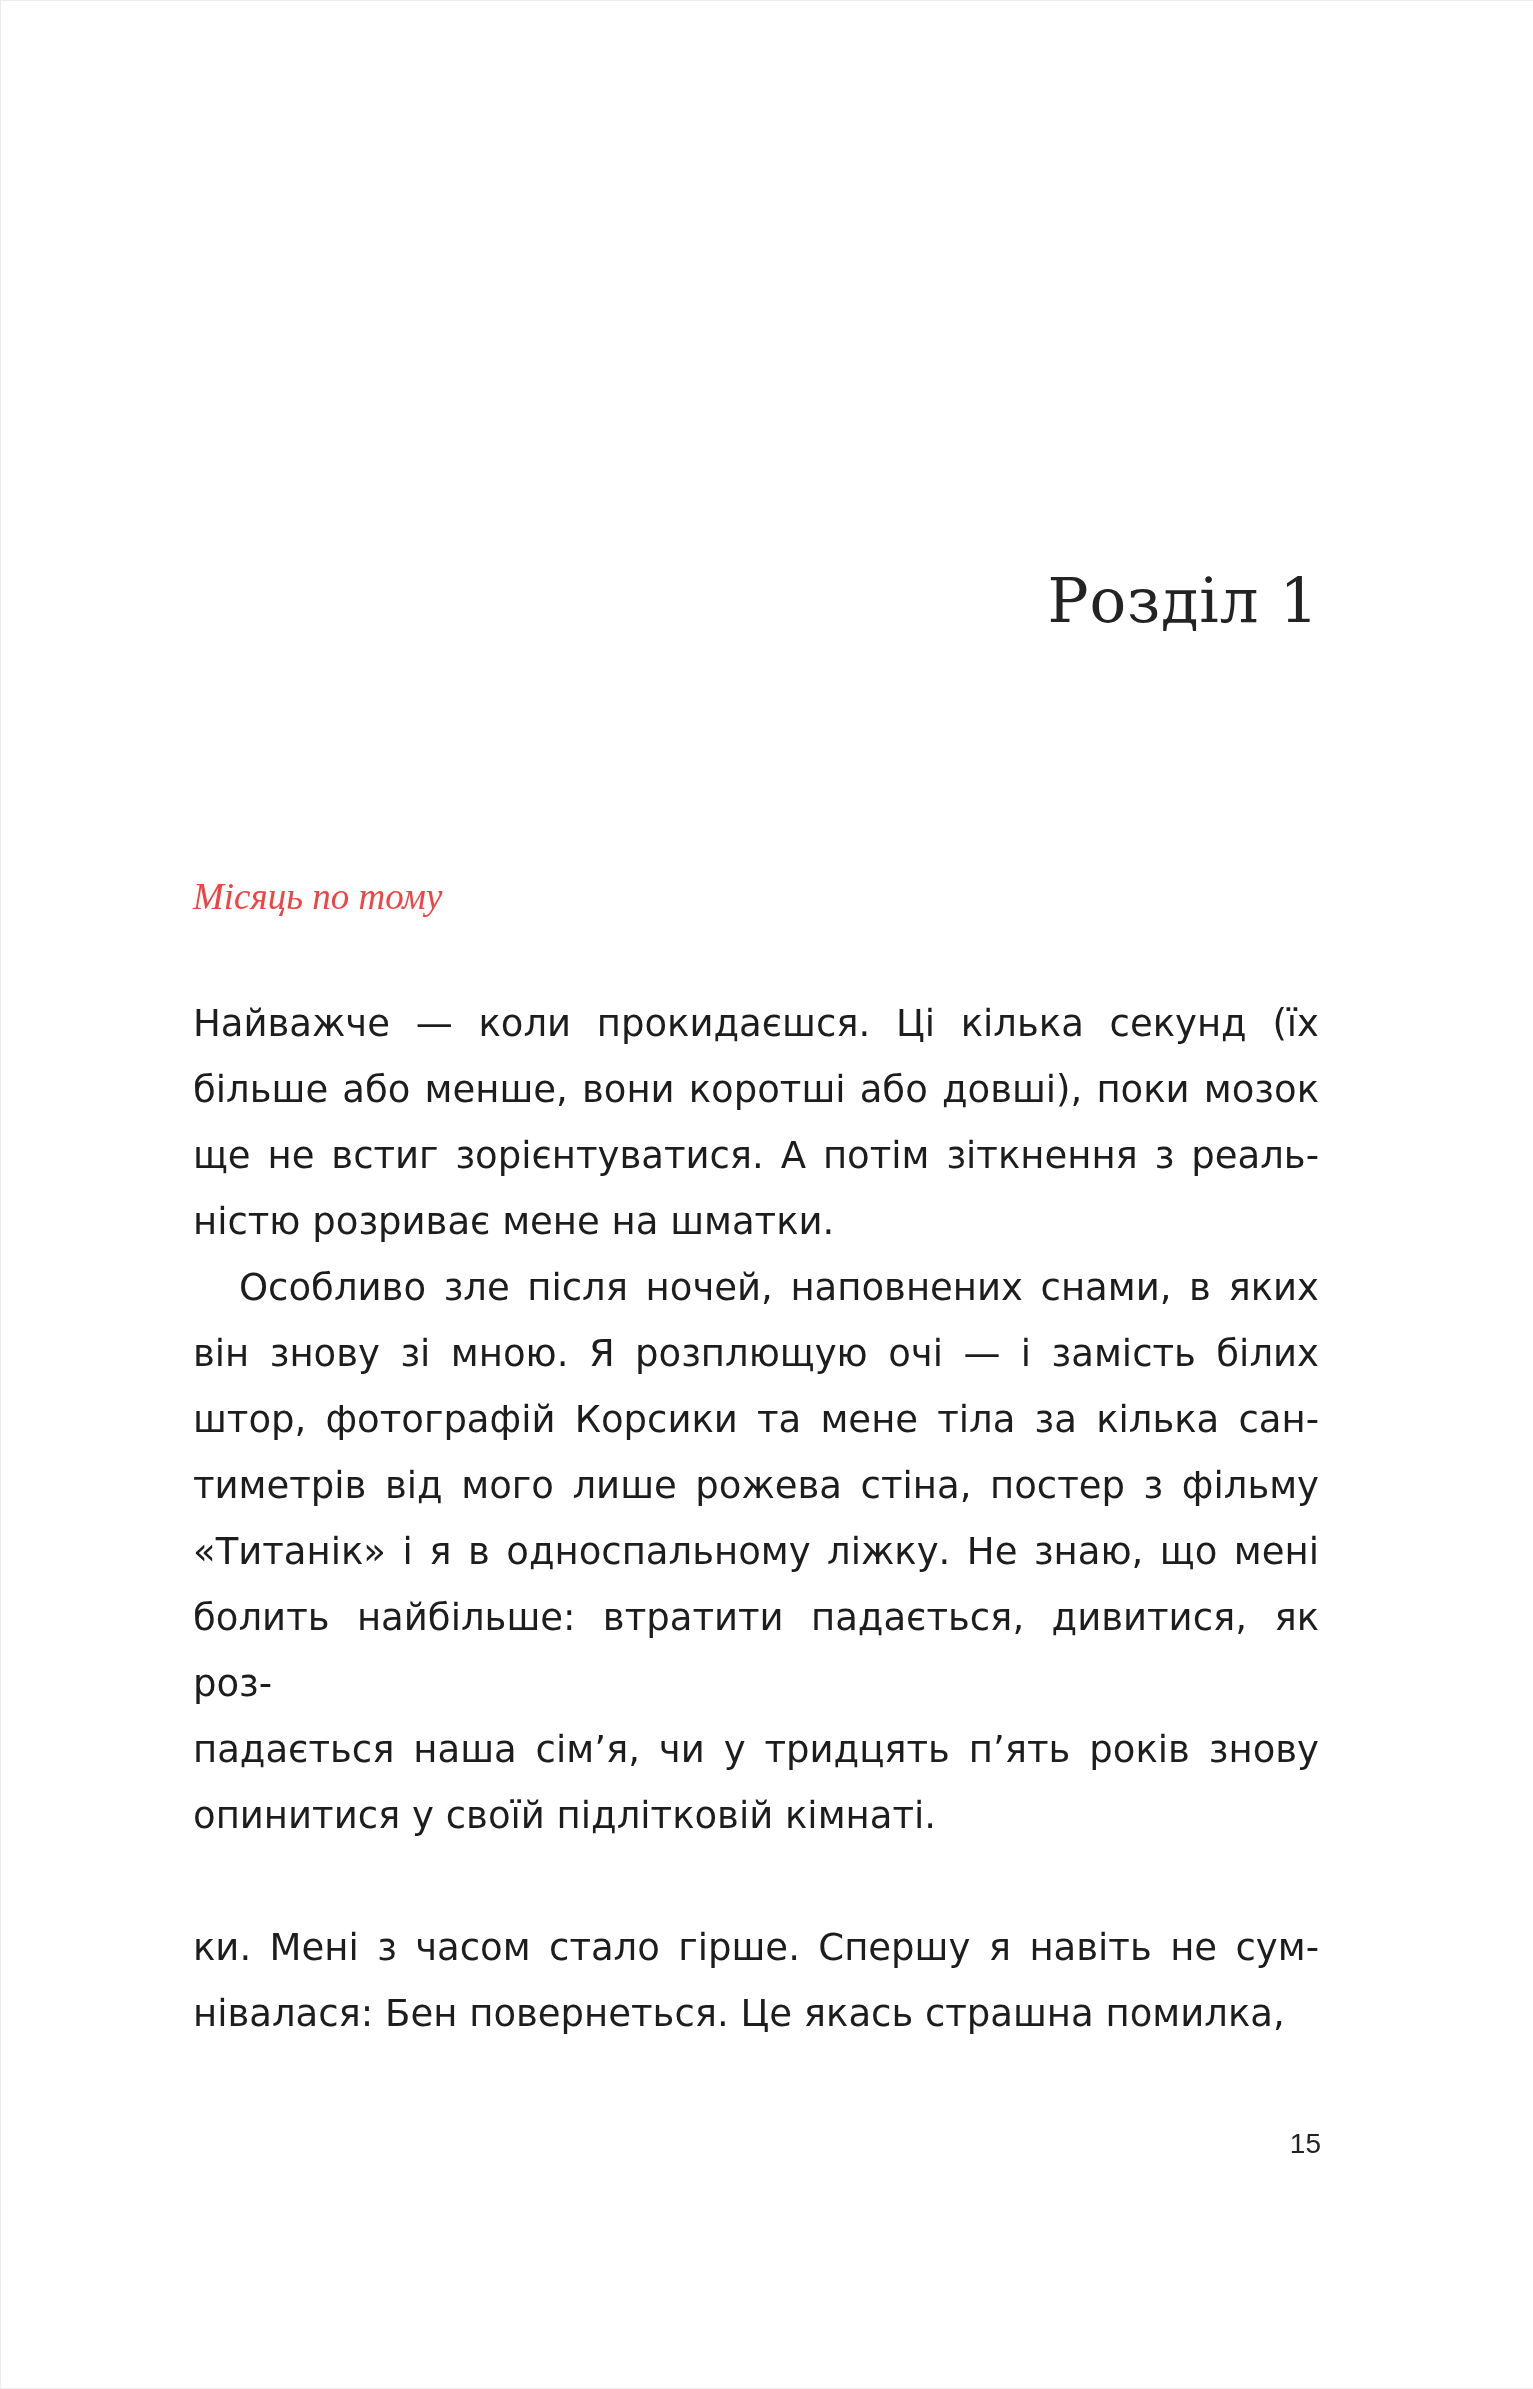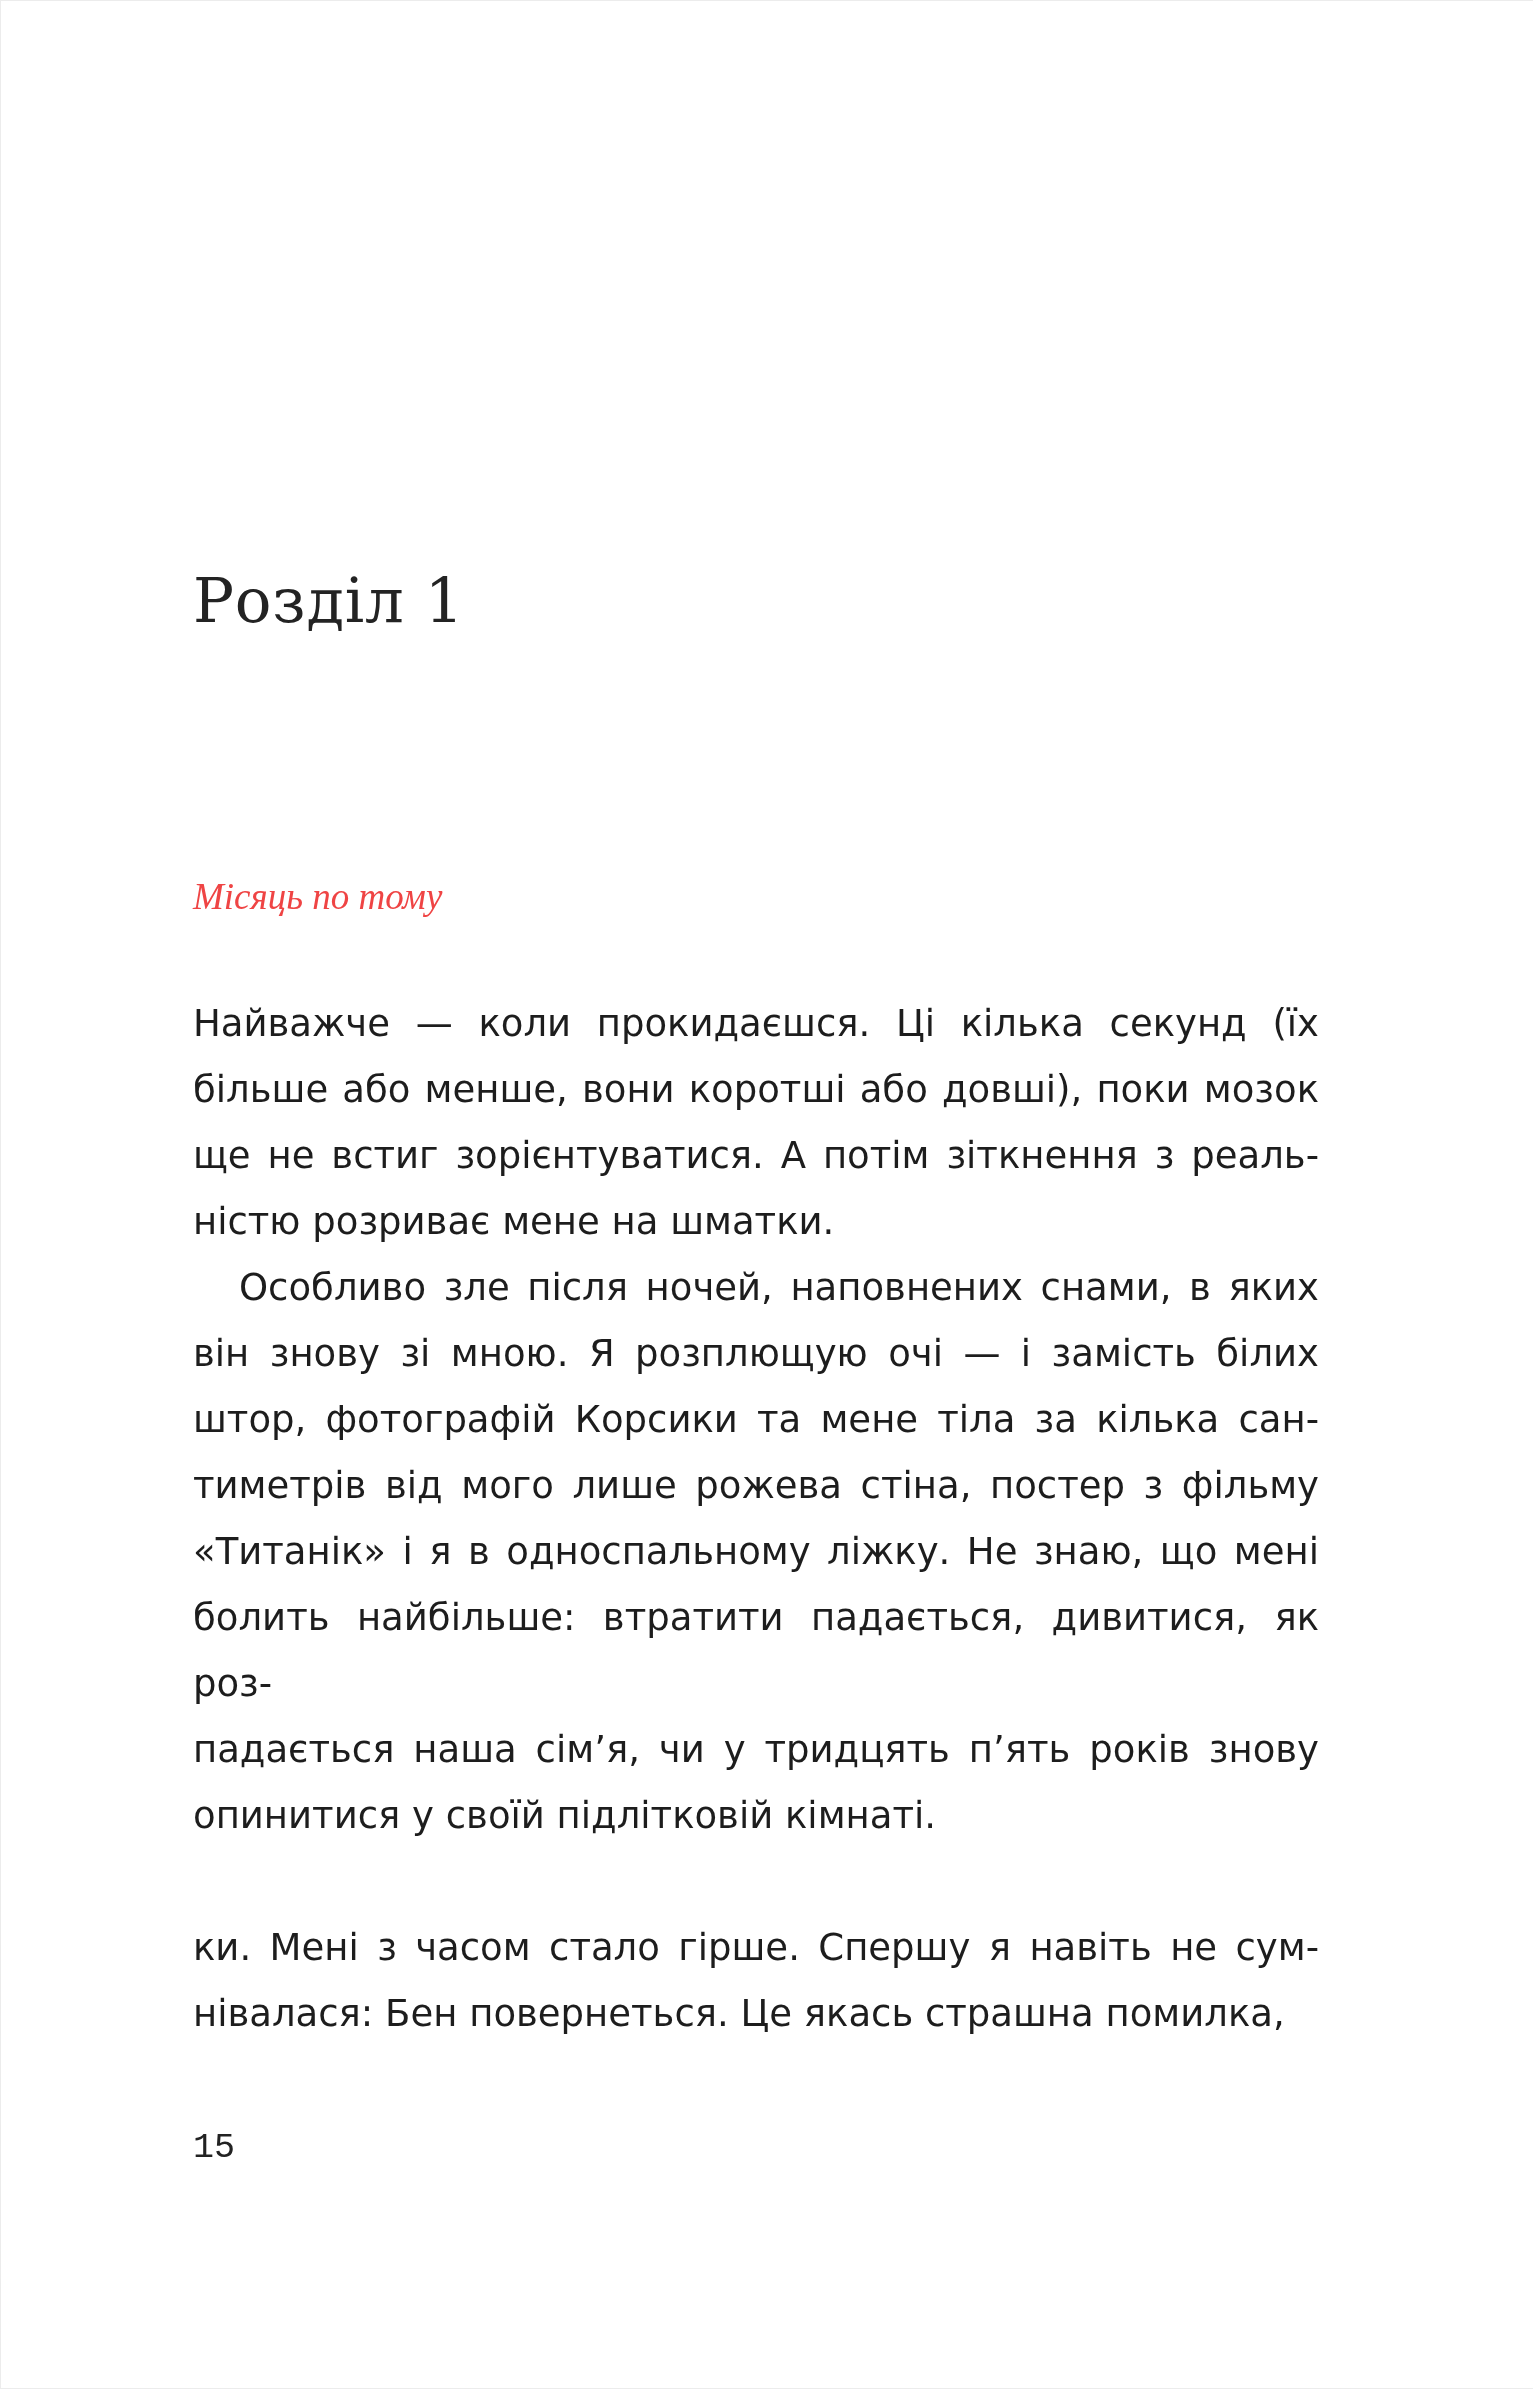--- a/index.html
+++ b/index.html
@@ -17,21 +17,21 @@
     overflow: hidden;
   }
   .content {
     position: absolute;
     left: 192px;
     right: 214px;
     top: 0;
   }
   .chapter-title {
     margin-top: 563px;
-    text-align: left;
+    text-align: right;
     font-family: "DejaVu Serif", "Liberation Serif", serif;
     font-weight: 400;
     font-size: 61px;
     line-height: 1.2;
     color: #232323;
     letter-spacing: 0.8px;
   }
   .subtitle {
     margin-top: 236px;
     font-family: Liberation Serif, serif;
@@ -56,23 +56,23 @@
   }
   .line.last {
     text-align: justify;
     text-align-last: left;
   }
   .page-number {
     position: absolute;
     top: 2127px;
     left: 192px;
     width: 1128px;
-    text-align: left;
-    font-size: 35px;
-    font-family: Liberation Mono, monospace;
+    text-align: right;
+    font-size: 28px;
+    font-family: Liberation Sans, sans-serif;
     color: #222222;
   }
 </style>
 </head>
 <body>
 
 <div class="page">
   <div class="content">
     <div class="chapter-title">Розділ 1</div>
     <div class="subtitle">Місяць по тому</div>

